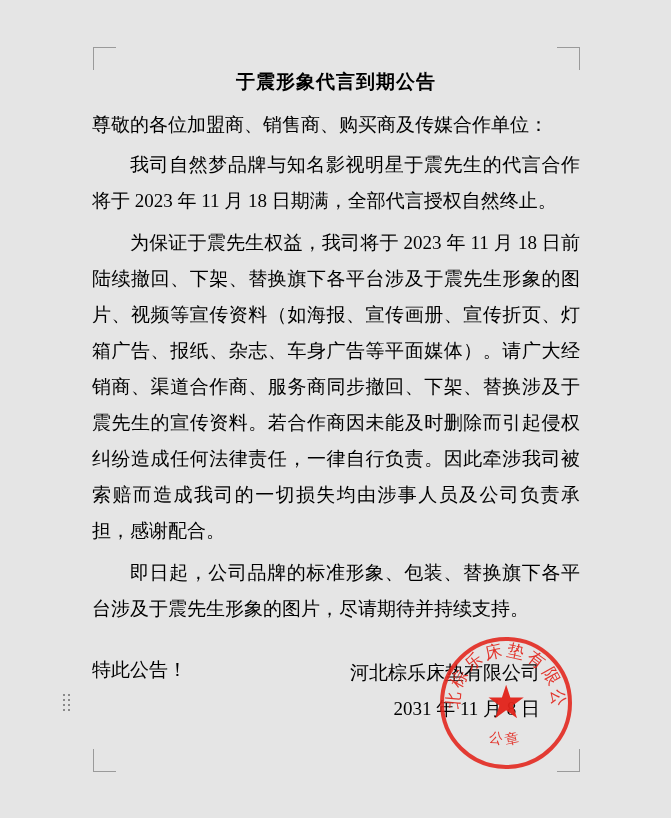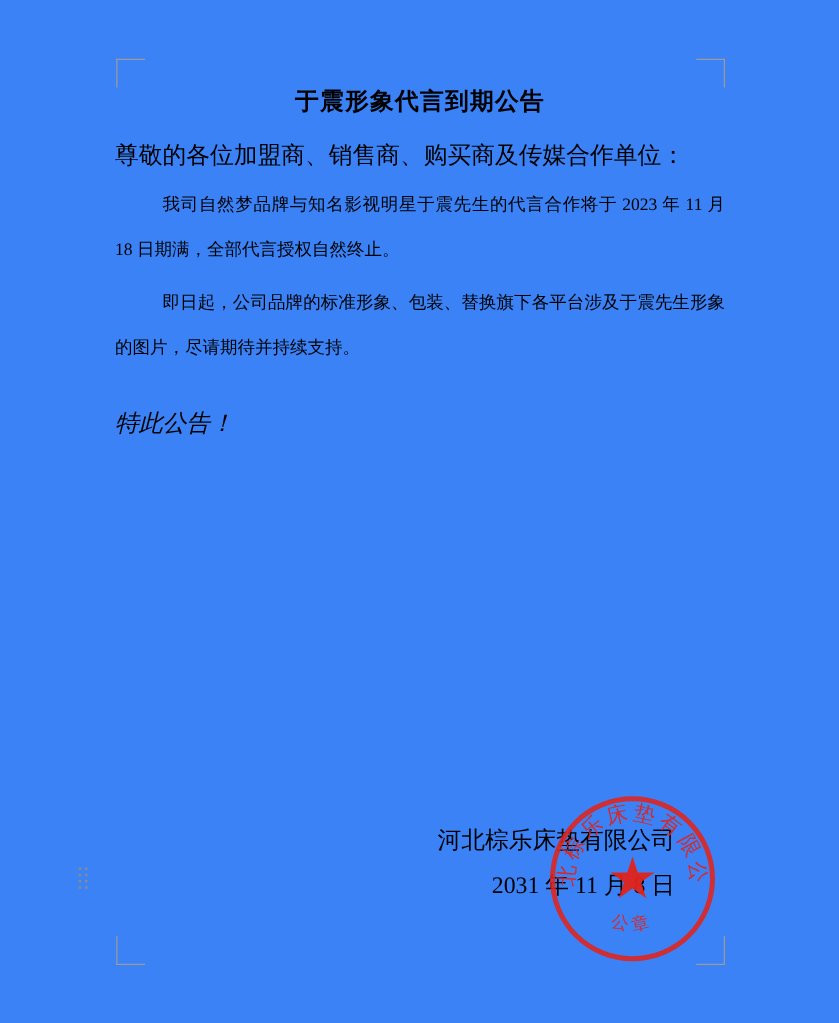--- a/index.html
+++ b/index.html
@@ -15,21 +15,21 @@
     color: #000000;
     overflow: hidden;
   }
 
   .page {
     position: absolute;
     left: 0;
     top: 0;
     width: 671px;
     height: 818px;
-    background: #3b82f6;
+    background: #e5e5e5;
   }
 
   
   .crop {
     position: absolute;
     border-color: #9a9a9a;
     border-style: solid;
     border-width: 0;
     width: 22px;
     height: 22px;
@@ -56,33 +56,32 @@
 
   .salutation {
     font-size: 19px;
     line-height: 33px;
     margin: 0 0 6px 0;
     text-align: justify;
     text-align-last: left;
   }
 
   .para {
-    font-size: 14px;
+    font-size: 19px;
     line-height: 36px;
     margin: 0 0 6px 0;
     text-indent: 38px;
     text-align: justify;
     text-align-last: left;
   }
 
   .notice-line {
     font-size: 19px;
     line-height: 33px;
     margin: 26px 0 0 0;
-    font-style: italic;
   }
 
   .signature {
     position: absolute;
     left: 92px;
     top: 655px;
     width: 488px;
     text-align: right;
   }
   .sig-line {
@@ -128,20 +127,21 @@
   <div class="crop bl"></div>
   <div class="crop br"></div>
 
   <div class="doc-body">
     <h1 class="doc-title">于震形象代言到期公告</h1>
 
     <p class="salutation">尊敬的各位加盟商、销售商、购买商及传媒合作单位：</p>
 
     <p class="para">我司自然梦品牌与知名影视明星于震先生的代言合作将于 2023 年 11 月 18 日期满，全部代言授权自然终止。</p>
 
+    <p class="para">为保证于震先生权益，我司将于 2023 年 11 月 18 日前陆续撤回、下架、替换旗下各平台涉及于震先生形象的图片、视频等宣传资料（如海报、宣传画册、宣传折页、灯箱广告、报纸、杂志、车身广告等平面媒体）。请广大经销商、渠道合作商、服务商同步撤回、下架、替换涉及于震先生的宣传资料。若合作商因未能及时删除而引起侵权纠纷造成任何法律责任，一律自行负责。因此牵涉我司被索赔而造成我司的一切损失均由涉事人员及公司负责承担，感谢配合。</p>
 
     <p class="para">即日起，公司品牌的标准形象、包装、替换旗下各平台涉及于震先生形象的图片，尽请期待并持续支持。</p>
 
     <p class="notice-line">特此公告！</p>
   </div>
 
   <div class="signature">
     <div class="sig-line">河北棕乐床垫有限公司</div>
     <div class="sig-line">2031 年 11 月 8 日</div>
   </div>

